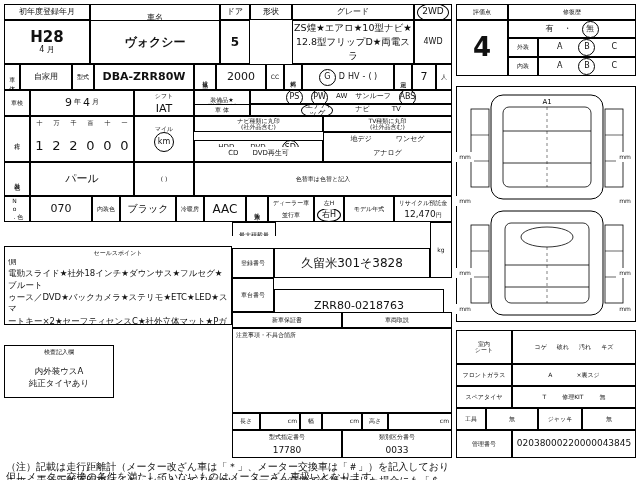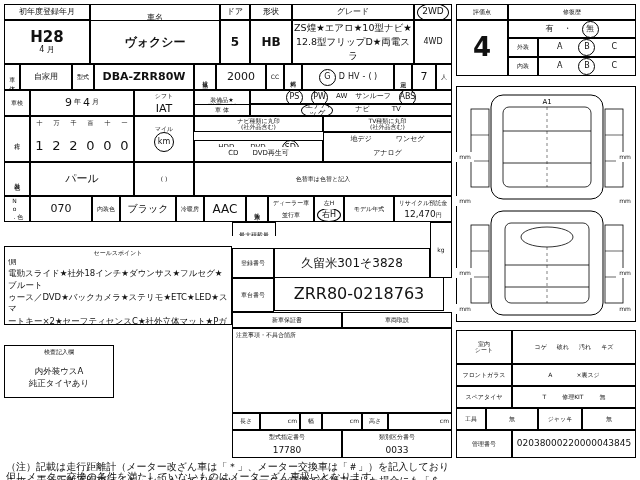--- a/index.html
+++ b/index.html
@@ -41,21 +41,20 @@
   <div class="cell" style="left:414px;top:4px;width:38px;height:16px;">
     <span class="ellipse tiny">2WD</span>
   </div>
 
   <div class="cell" style="left:4px;top:20px;width:86px;height:44px;flex-direction:column;">
     <div class="big">H28</div>
     <div class="lbl">4 月</div>
   </div>
   <div class="cell mid" style="left:90px;top:20px;width:130px;height:44px;">ヴォクシー</div>
   <div class="cell mid" style="left:220px;top:20px;width:30px;height:44px;">5</div>
-  <div class="cell mid" style="left:250px;top:20px;width:42px;height:44px;">HB</div>
   <div class="cell" style="left:292px;top:20px;width:122px;height:44px;flex-direction:column;font-size:9.5px;line-height:1.5;">
     <div>ZS煌★エアロ★10型ナビ★</div>
     <div>12.8型フリップD★両電スラ</div>
   </div>
   <div class="cell lbl" style="left:414px;top:20px;width:38px;height:44px;">4WD</div>
 
   <div class="cell xtiny" style="left:4px;top:64px;width:16px;height:26px;">
       <span class="vtext">車 体</span>
     </div>
   <div class="cell lbl" style="left:20px;top:64px;width:52px;height:26px;">自家用</div>
@@ -233,21 +232,21 @@
 
   <div class="cell xtiny" style="left:232px;top:248px;width:42px;height:30px;">
       <span style="line-height:1.1">登録番号</span>
     </div>
   <div class="cell" style="left:274px;top:248px;width:156px;height:30px;font-size:12px;">久留米301そ3828</div>
   <div class="cell xtiny" style="left:430px;top:222px;width:22px;height:56px;">kg</div>
 
   <div class="cell xtiny" style="left:232px;top:278px;width:42px;height:34px;">
       <span style="line-height:1.1">車台番号</span>
     </div>
-  <div class="cell" style="left:274px;top:277px;width:170px;height:34px;font-size:16px;">ZRR80-0218763</div>
+  <div class="cell" style="left:274px;top:289px;width:170px;height:34px;font-size:11px;">ZRR80-0218763</div>
 
   <div class="cell xtiny" style="left:232px;top:312px;width:110px;height:16px;">新車保証書</div>
   <div class="cell xtiny" style="left:342px;top:312px;width:110px;height:16px;">車両取説</div>
 
   <div class="cell xtiny left" style="left:232px;top:328px;width:220px;height:13px;border-bottom:none;">注意事項・不具合箇所</div>
   <div class="cell" style="left:232px;top:341px;width:220px;height:72px;border-top:none;"></div>
 
   <div class="cell xtiny" style="left:232px;top:413px;width:28px;height:17px;">長さ</div>
   <div class="cell xtiny" style="left:260px;top:413px;width:40px;height:17px;justify-content:flex-end;padding-right:2px;">cm</div>
   <div class="cell xtiny" style="left:300px;top:413px;width:22px;height:17px;">幅</div>

